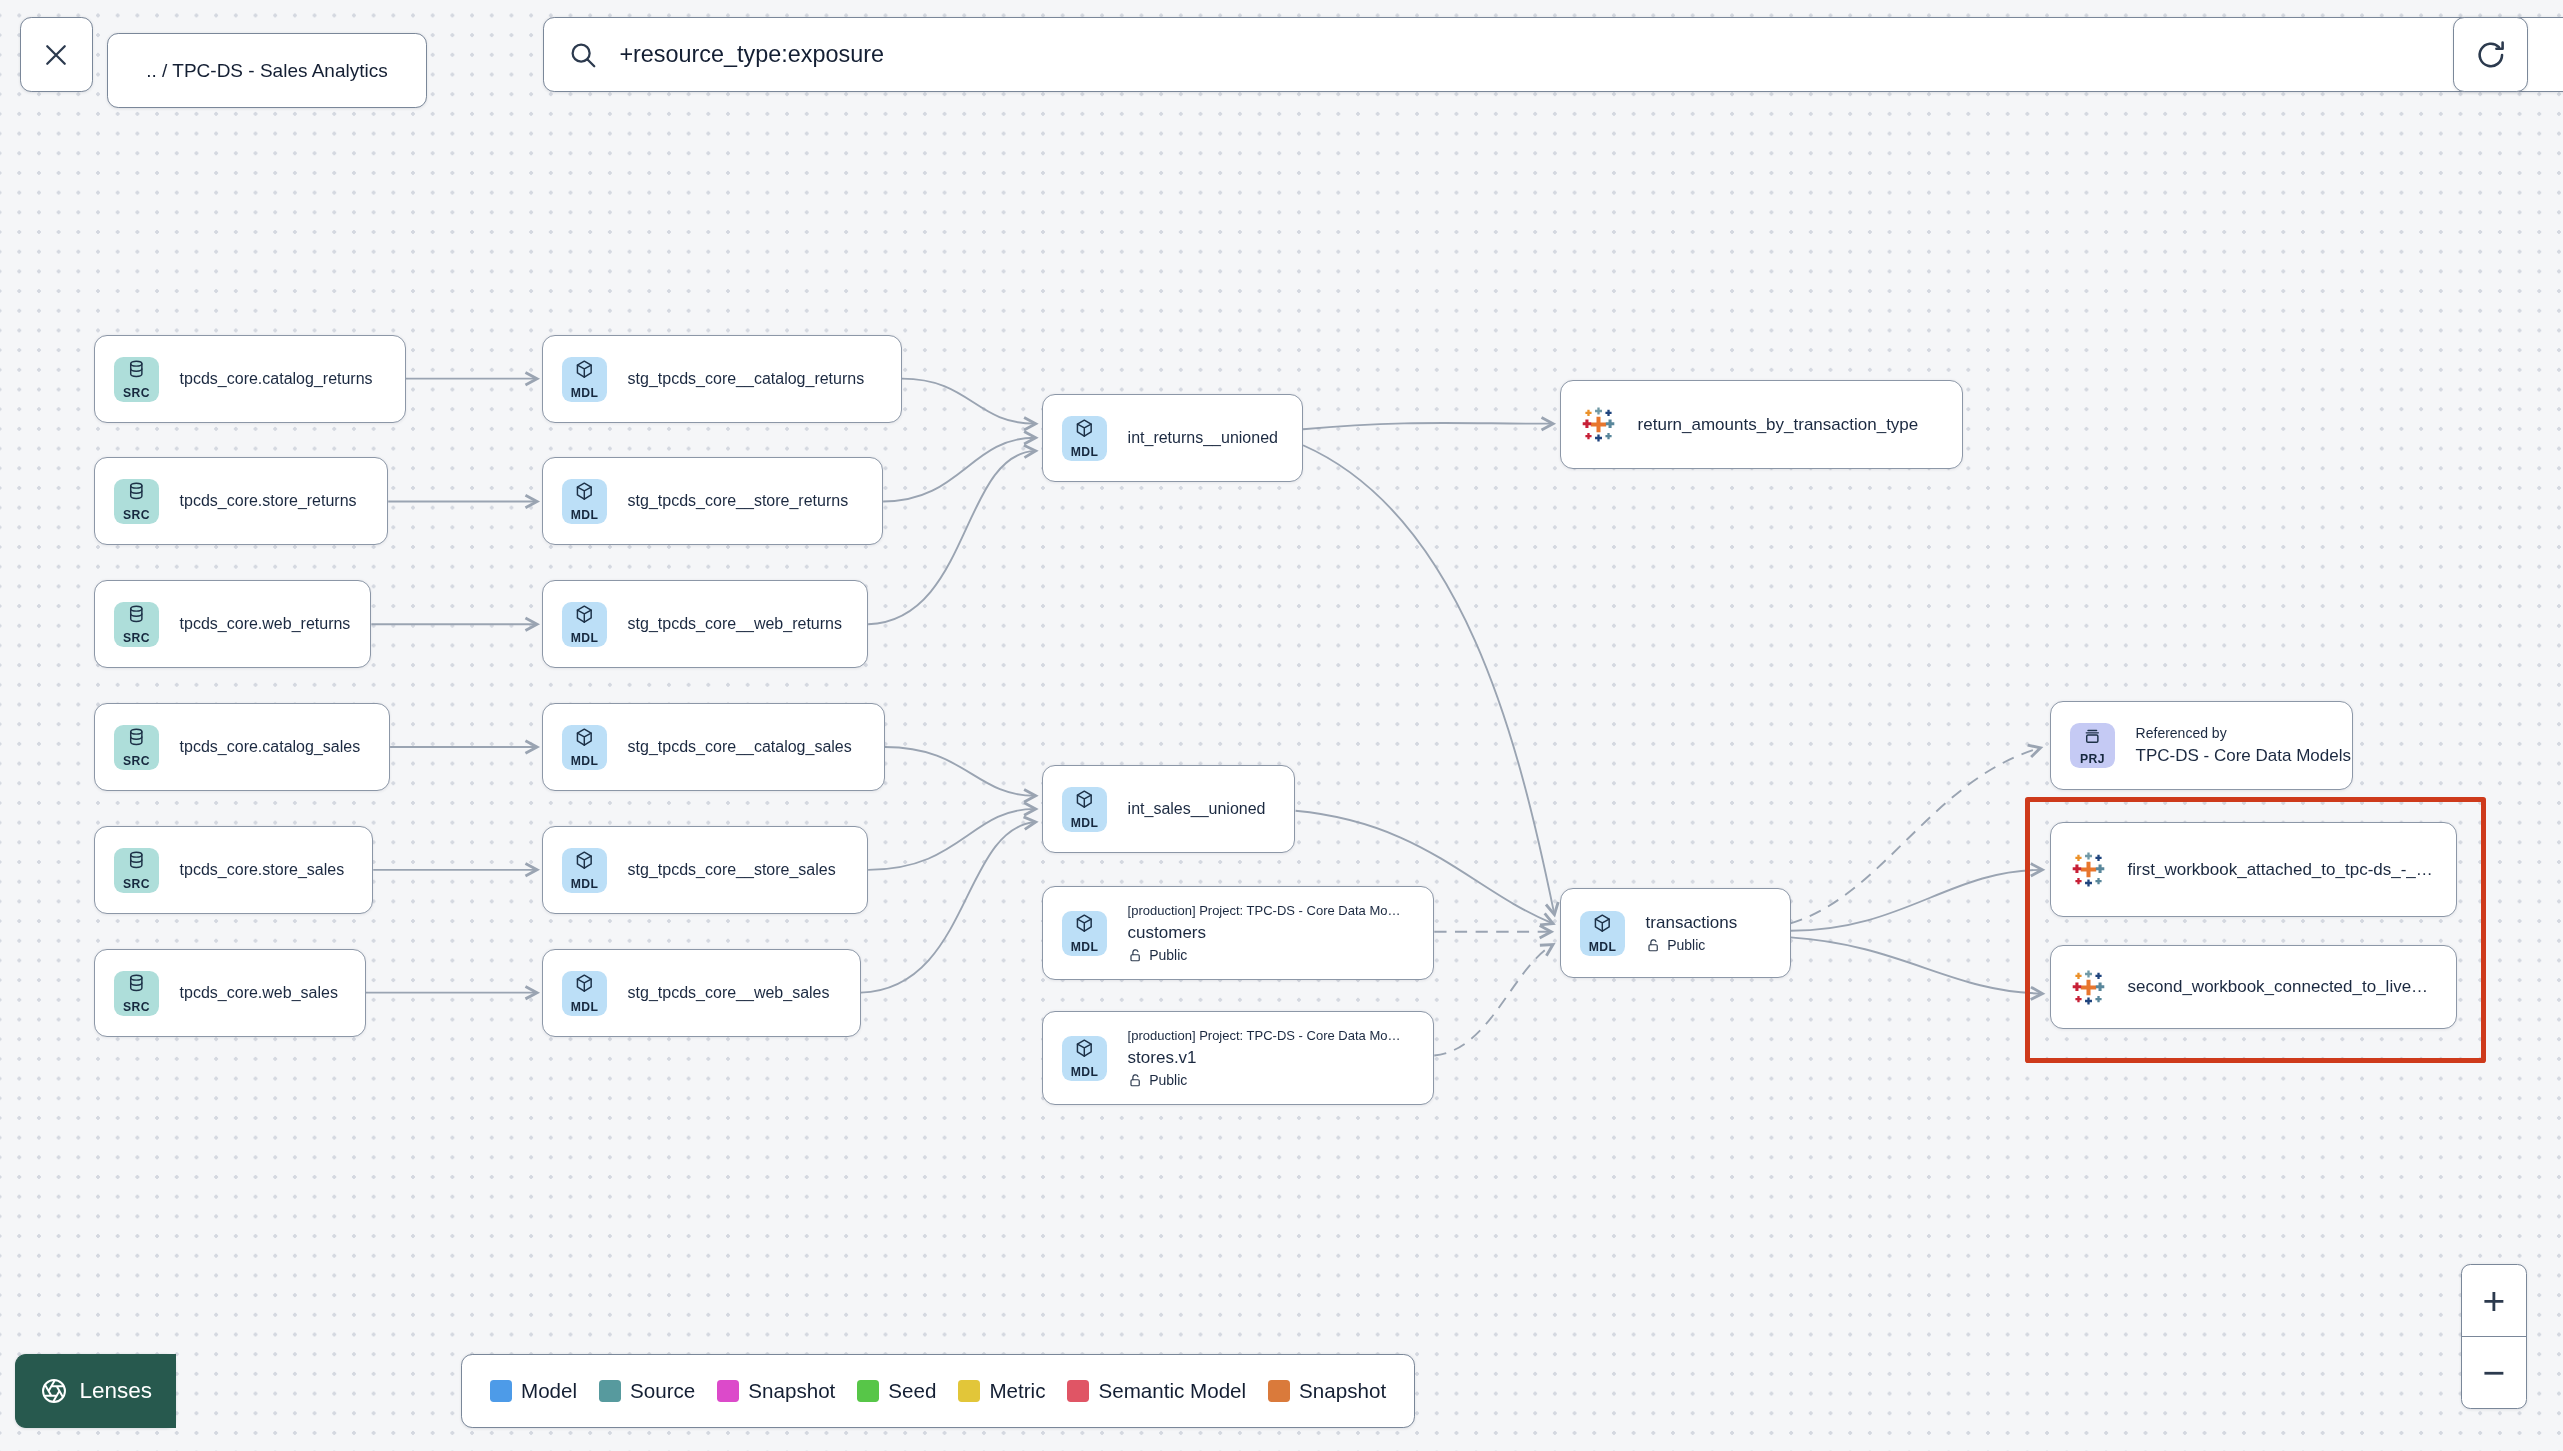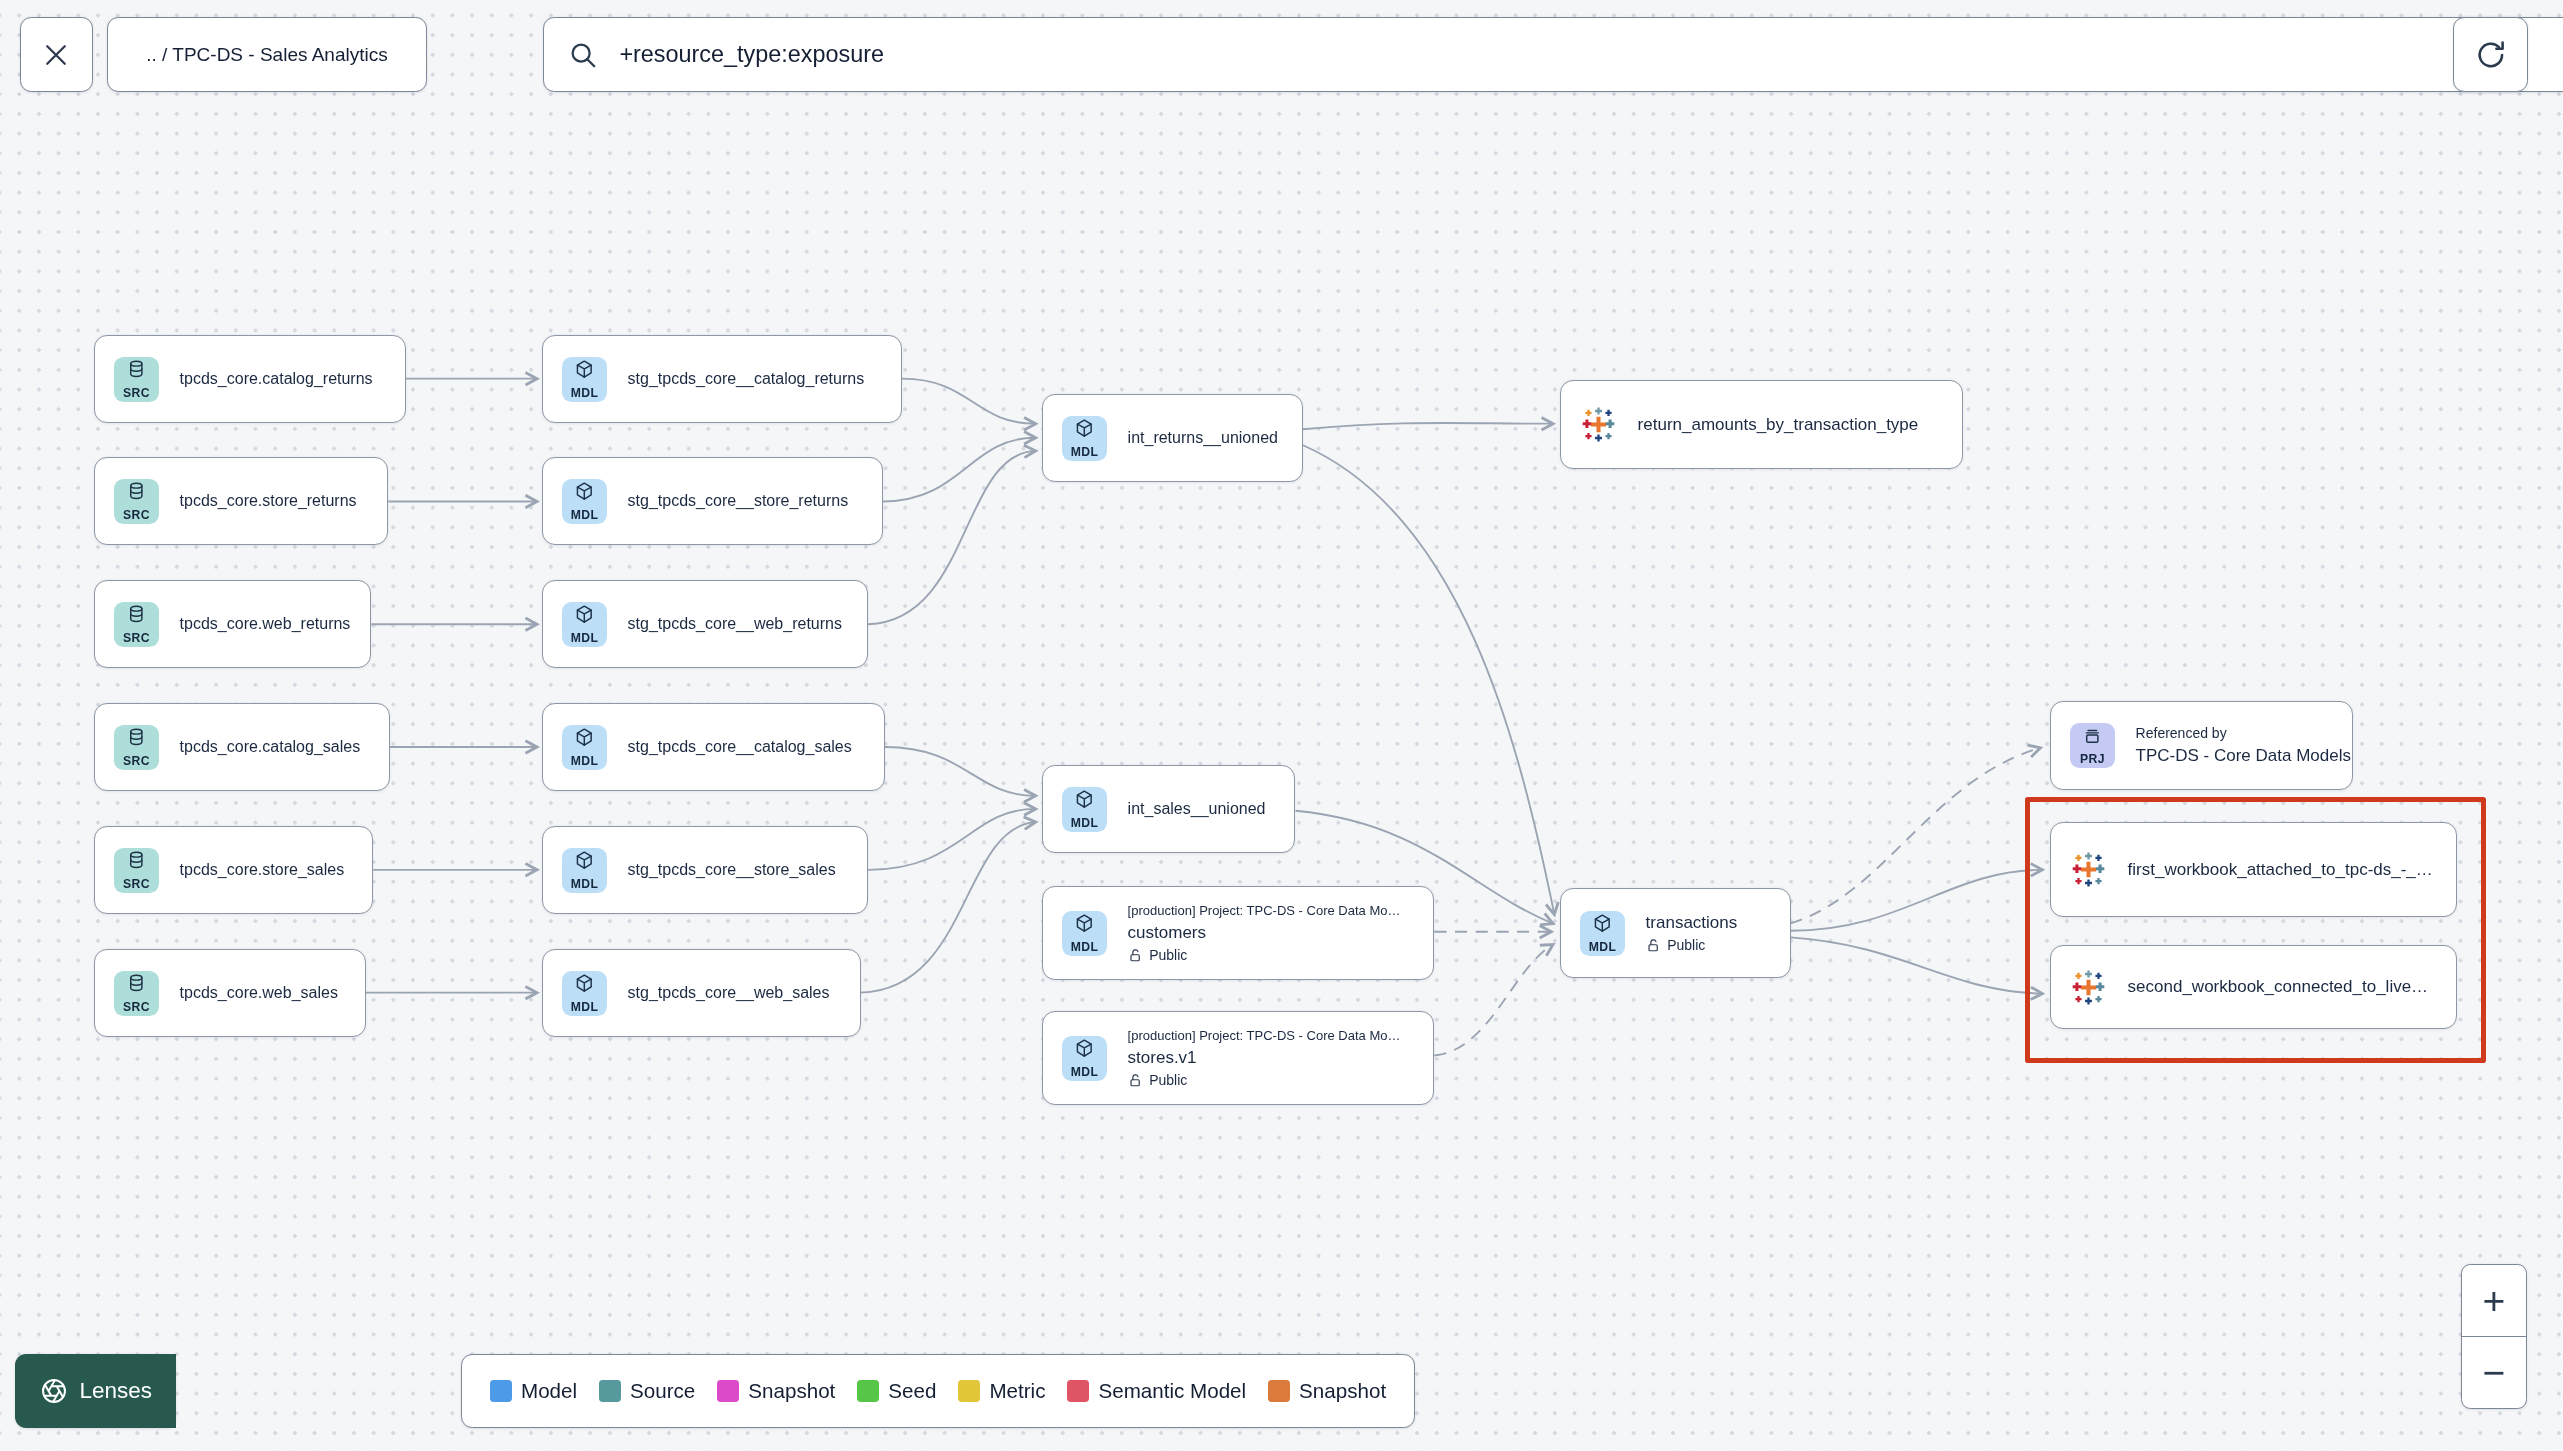--- a/index.html
+++ b/index.html
@@ -6,21 +6,21 @@
   .stage{position:relative;width:2563px;height:1451px;overflow:hidden;
     background-color:#F5F6F8;
     background-image:radial-gradient(circle,#D4D8E0 1.6px,transparent 1.7px);
     background-size:19.7px 19.7px;background-position:9.4px 5.6px;color:#1B2940;}
   
   .topbtn{position:absolute;top:17px;height:75px;background:#fff;border:1.9px solid #7A8799;
     border-radius:11.2px;box-sizing:border-box;display:flex;align-items:center;justify-content:center;
     box-shadow:0 0.9px 2.8px rgba(20,30,50,.10);cursor:pointer;}
   .icon-stroke{fill:none;stroke:#2C3A4E;stroke-width:1.8;stroke-linecap:round;stroke-linejoin:round;}
   .close-btn{left:19.7px;width:73px;}
-  .breadcrumb-box{left:107px;width:320px;cursor:pointer;}
+  .breadcrumb-box{left:107px;width:320px;cursor:pointer;margin-top:16px;}
   .breadcrumb-box .bc-text{font-size:19px;color:#141F33;white-space:nowrap;}
   .search-box{left:543px;width:2190px;justify-content:flex-start;padding:0 24.4px;cursor:text;}
   .search-box input{border:none;outline:none;background:transparent;flex:1;margin-left:19px;
     font-family:inherit;font-size:23.4px;color:#141F33;}
   .refresh-btn{left:2453px;width:75px;}
   
   .node{position:absolute;background:#fff;border:1.9px solid #8C97A7;border-radius:13px;
     box-sizing:border-box;display:flex;align-items:center;gap:20.6px;padding:0 17px 0 19px;
     box-shadow:0 0.9px 2.8px rgba(20,30,50,.08);cursor:pointer;z-index:2;}
   .node .label{font-size:16px;color:#1B2940;white-space:nowrap;}

